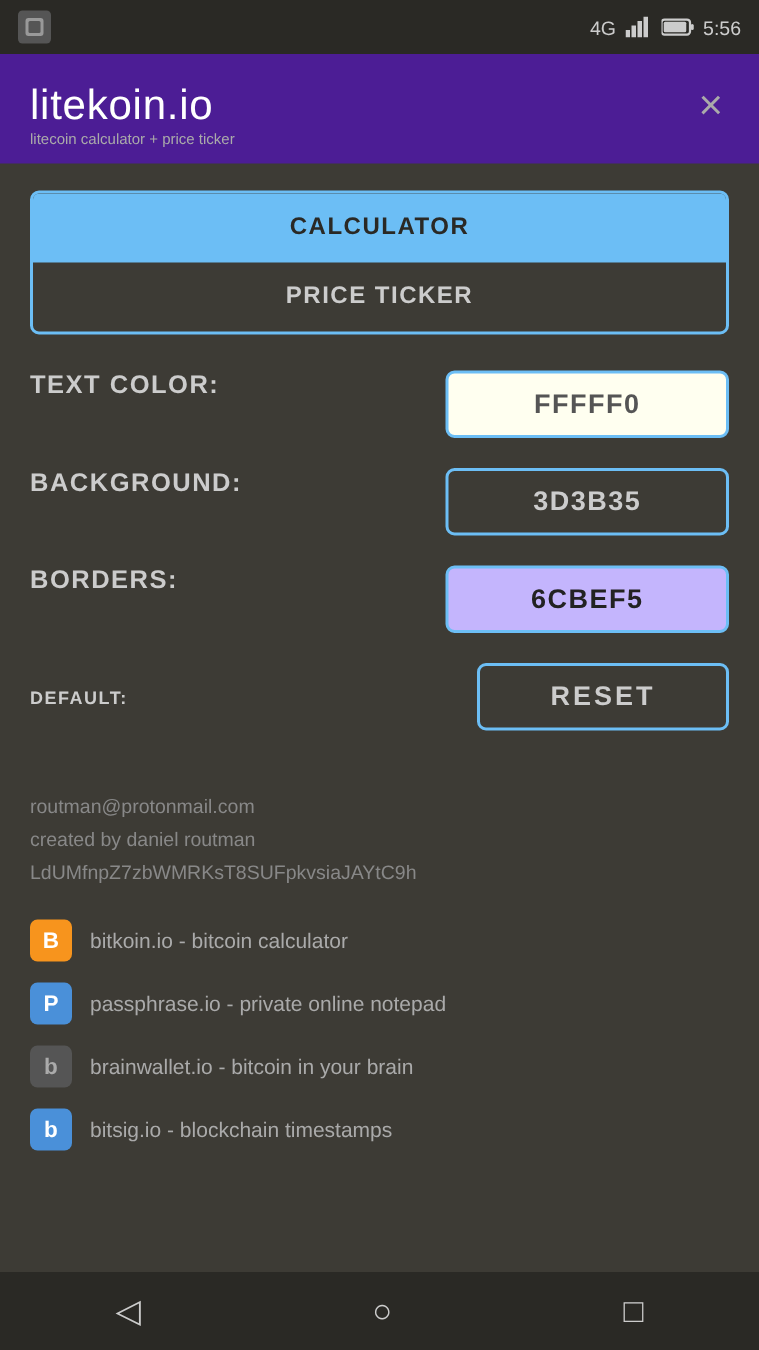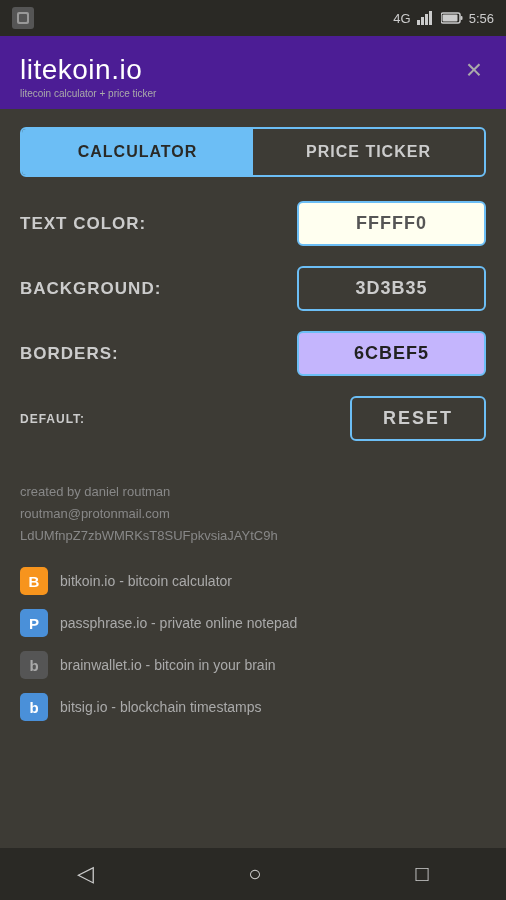--- a/index.html
+++ b/index.html
@@ -68,20 +68,21 @@
       padding: 2px 4px;
     }
 
     
     .tabs-container {
       margin: 18px 20px 0 20px;
       display: flex;
       border: 2px solid #6CBEF5;
       border-radius: 6px;
       overflow: hidden;
+      flex-direction: column;
     }
     .tab {
       flex: 1;
       padding: 14px 0;
       text-align: center;
       font-size: 16px;
       font-weight: bold;
       letter-spacing: 1px;
       cursor: pointer;
     }
@@ -93,21 +94,20 @@
       background-color: transparent;
       color: #cccccc;
     }
 
     
     .settings-section {
       padding: 24px 20px 0 20px;
     }
     .setting-row {
       display: flex;
-      align-items: center;
       justify-content: space-between;
       margin-bottom: 20px;
     }
     .setting-label {
       font-size: 17px;
       color: #cccccc;
       letter-spacing: 1px;
       font-weight: bold;
     }
     .setting-input {
@@ -142,21 +142,21 @@
       justify-content: space-between;
       margin-bottom: 20px;
     }
     .reset-label {
       font-size: 12px;
       color: #cccccc;
       letter-spacing: 1px;
       font-weight: bold;
     }
     .reset-btn {
-      width: 136px;
+      width: 168px;
       padding: 10px 14px;
       border-radius: 6px;
       border: 2px solid #6CBEF5;
       background: transparent;
       color: #cccccc;
       font-size: 18px;
       font-weight: bold;
       text-align: center;
       letter-spacing: 2px;
       cursor: pointer;
@@ -282,22 +282,22 @@
   </div>
 
   <div class="reset-row">
     <span class="reset-label">DEFAULT:</span>
     <button class="reset-btn">RESET</button>
   </div>
 
 </div>
 
 <div class="footer-info">
+  <div>routman@protonmail.com</div>
   <div>created by daniel routman</div>
-  <div>routman@protonmail.com</div>
   <div>LdUMfnpZ7zbWMRKsT8SUFpkvsiaJAYtC9h</div>
 </div>
 
 <div class="app-links">
 
   <div class="app-link-item">
     <div class="app-icon app-icon-bitcoin">B</div>
     <span class="app-link-text">bitkoin.io - bitcoin calculator</span>
   </div>
 

